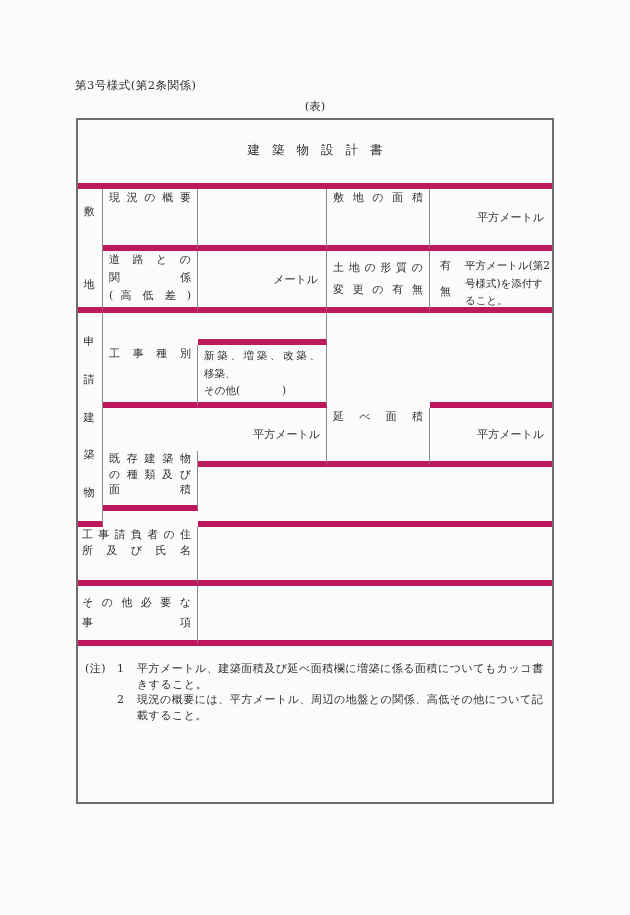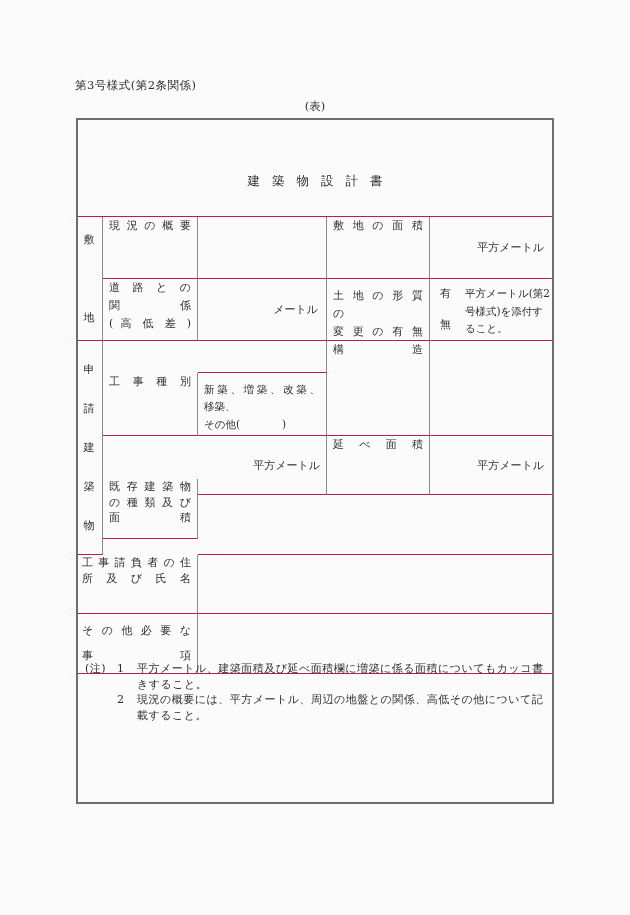--- a/index.html
+++ b/index.html
@@ -9,37 +9,37 @@
     font-family:"DejaVu Serif","Liberation Serif",serif;
     color:#2e2e2e;
     -webkit-font-smoothing:antialiased;
   }
   .page-header{position:absolute;left:75px;top:78px;font-size:11.5px;letter-spacing:.5px;}
   .side-label{position:absolute;left:76px;top:99px;width:478px;text-align:center;font-size:11.5px;}
   .form-table{position:absolute;left:76px;top:118px;width:478px;height:686px;}
   .outer-frame{position:absolute;inset:0;border:2px solid #6d6d6d;pointer-events:none;}
   .cell{position:absolute;box-sizing:border-box;font-size:11px;}
   .rb{border-right:1px solid #8a8a8a;}
-  .bb{border-bottom:1px solid #be185d;margin-top:28px;}
+  .bb{border-bottom:6px solid #be185d;}
   .title-cell{display:flex;align-items:center;justify-content:center;
     font-size:12.5px;letter-spacing:12px;padding-left:12px;}
   .lbl{display:flex;flex-direction:column;justify-content:flex-start;padding:0 6px;line-height:18px;}
   .lbl .jl{width:100%;}
   .jl{text-align:justify;text-align-last:justify;}
   .spread{justify-content:space-between;padding-top:8px;padding-bottom:8px;}
   .tight{line-height:15.5px;}
   .val{display:flex;align-items:center;justify-content:flex-end;padding-right:10px;}
   .blank{}
   .vlabel{display:flex;flex-direction:column;justify-content:space-between;align-items:center;}
   .vlabel.two{padding:15px 0;}
   .vlabel.five{padding:21px 0;}
   .umu{display:flex;flex-direction:row;padding:6px 4px 6px 10px;}
   .umu .yn{display:flex;flex-direction:column;justify-content:space-between;width:14px;padding:1px 0 2px 0;}
   .umu .txt{margin-left:11px;font-size:10.5px;line-height:17.5px;flex:1;}
-  .kouji-val{display:flex;flex-direction:column;justify-content:flex-end;padding:2px 6px;font-size:10.5px;line-height:17.5px;}
+  .kouji-val{display:flex;flex-direction:column;justify-content:center;padding:2px 6px;font-size:10.5px;line-height:17.5px;}
   .kouji-val .sp{text-align:justify;text-align-last:justify;}
   .note{display:flex;flex-direction:row;padding:15px 8px 0 9px;font-size:11px;line-height:15.5px;letter-spacing:.5px;}
   .note .marker{width:32px;flex:none;}
   .note .items{flex:1;}
   .note-item{display:flex;flex-direction:row;}
   .note-item .num{width:20px;flex:none;}
   .note-item .txt{flex:1;}
 </style>
 </head>
 <body>
@@ -64,21 +64,21 @@
     <div class="jl">敷 地 の 面 積</div>
   </div>
   <div class="cell bb val" style="left:354px;top:71px;width:124px;height:62px;">平方メートル</div>
 
   <div class="cell rb bb lbl" style="left:27px;top:133px;width:95px;height:62px;">
     <div class="jl">道 路 と の</div>
     <div class="jl">関 係</div>
     <div class="jl">( 高 低 差 )</div>
   </div>
   <div class="cell rb bb val" style="left:122px;top:133px;width:129px;height:62px;padding-right:8px;">メートル</div>
-  <div class="cell rb bb lbl spread" style="left:251px;top:133px;width:103px;height:62px;font-family:Liberation Mono, monospace;">
+  <div class="cell rb bb lbl spread" style="left:251px;top:133px;width:103px;height:62px;">
     <div class="jl">土 地 の 形 質 の</div>
     <div class="jl">変 更 の 有 無</div>
   </div>
   <div class="cell bb umu" style="left:354px;top:133px;width:124px;height:62px;">
     <div class="yn">
       <span>有</span>
       <span>無</span>
     </div>
     <div class="txt">平方メートル(第2号様式)を添付すること。</div>
   </div>
@@ -86,23 +86,20 @@
   <div class="cell rb bb vlabel five" style="left:0;top:195px;width:27px;height:214px;">
       <div>申</div>
       <div>請</div>
       <div>建</div>
       <div>築</div>
       <div>物</div>
     </div>
 
   <div class="cell rb bb blank" style="left:122px;top:195px;width:129px;height:32px;"></div>
 
-  <div class="cell rb bb lbl" style="left:251px;top:195px;width:103px;height:95px;">
-    <div class="jl">構 造</div>
-  </div>
   <div class="cell bb blank" style="left:354px;top:195px;width:124px;height:95px;"></div>
 
   <div class="cell rb bb lbl" style="left:27px;top:227px;width:95px;height:63px;">
     <div class="jl">工 事 種 別</div>
   </div>
   <div class="cell rb bb kouji-val" style="left:122px;top:227px;width:129px;height:63px;">
     <div class="sp">新築、増築、改築、</div>
     <div>移築、</div>
     <div>その他(　　　　)</div>
   </div>

